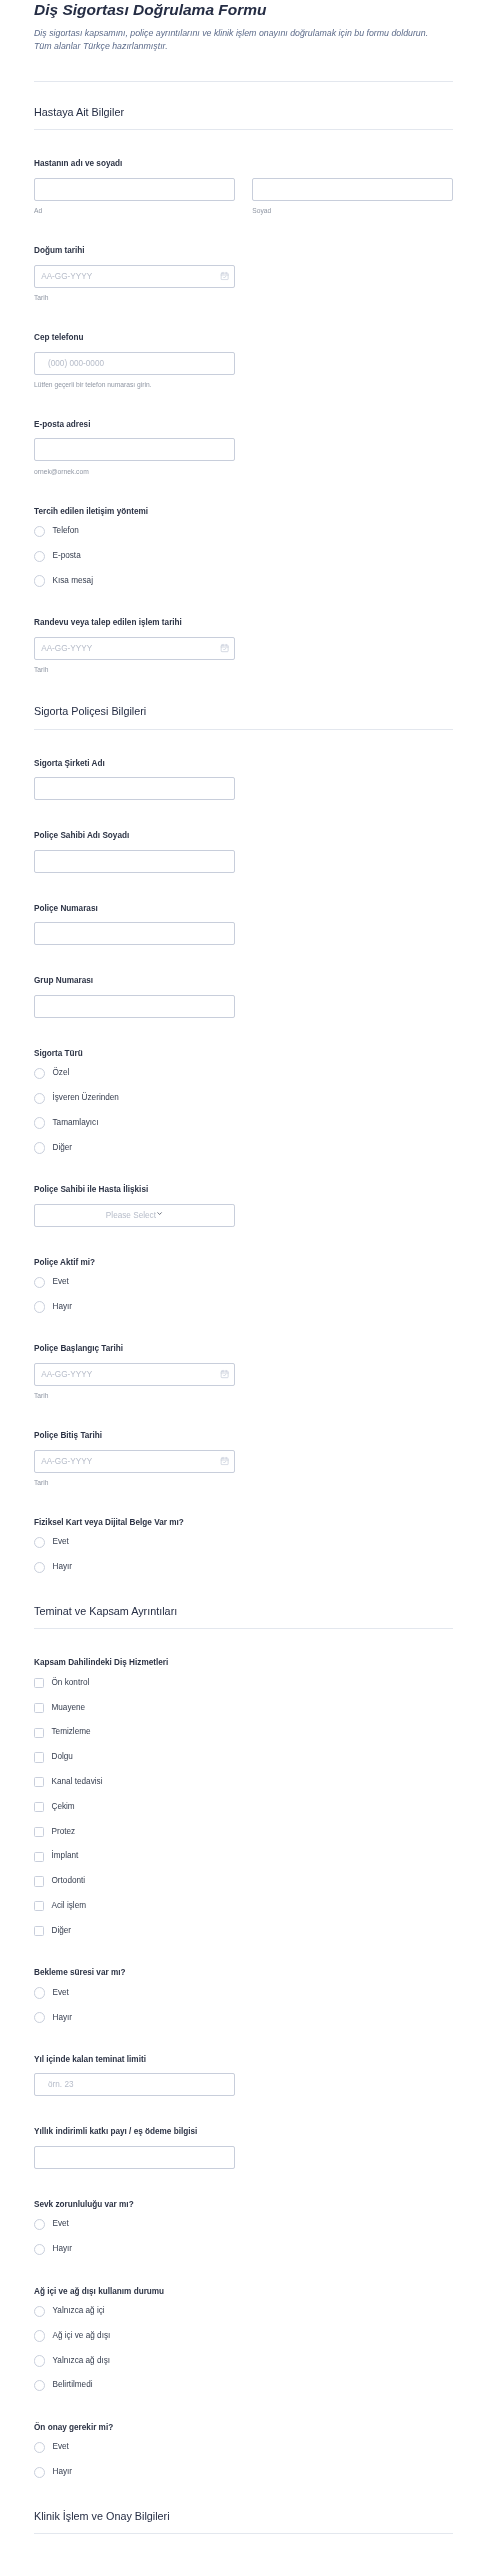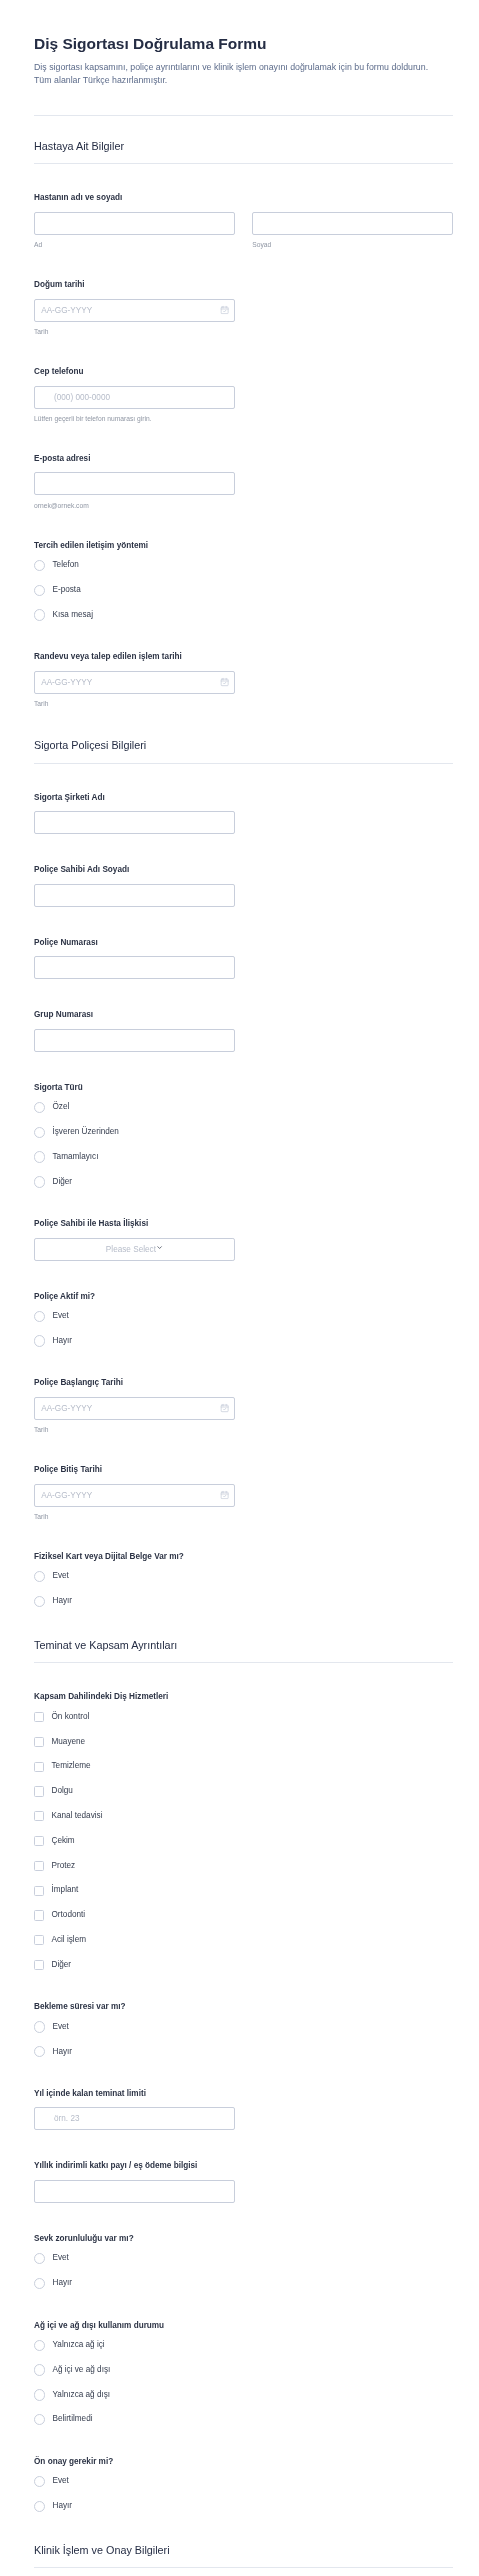--- a/index.html
+++ b/index.html
@@ -1,27 +1,27 @@
 <!DOCTYPE html>
 <html lang="tr" style="font-size:8.2px"><head>
 <meta charset="utf-8">
 <style>
   html,body{margin:0;padding:0;background:#fff;}
   body{width:479px;min-height:4008px;font-family:"Liberation Sans",sans-serif;color:#2c3345;}
   .content{width:419px;margin:0 26px 0 34px;}
-  .page-header{padding-top:34px;}
+  .page-header{font-style:italic;}
   h1.form-title{font-size:15.5px;line-height:19.6px;font-weight:700;color:#252d44;margin:0 0 7.2px;}
   p.form-subtitle{font-size:8.8px;line-height:13.4px;color:#5c6b8a;font-weight:500;margin:0 0 27px;max-width:412px;}
   .divider{border:none;border-top:0.5px solid #e3e7ee;margin:0;width:100%;}
   h2.section-heading{font-size:10.8px;line-height:14.4px;font-weight:400;color:#252d44;margin:23px 0 10.3px;}
   .fields{padding-top:28px;}
   .field{margin-bottom:30px;}
   .field-label{display:block;font-size:8.2px;line-height:11.3px;font-weight:600;color:#2c3345;margin-bottom:8.2px;}
   .text-input,.date-input,.time-input,textarea.big{box-sizing:border-box;border:0.5px solid #c8cedb;border-radius:2px;background:#fff;font-family:"Liberation Sans",sans-serif;font-size:8.2px;color:#2c3345;outline:none;}
-  .text-input{width:201px;height:23px;padding:0 19px;}
+  .text-input{width:201px;height:23px;padding:0 13px;}
   .text-input::placeholder,.date-input::placeholder{color:#b6bcc9;opacity:1;}
   .sublabel{margin-top:6.2px;font-size:6.7px;line-height:8.2px;color:#8f96a3;}
   .fullname-row{display:flex;gap:17.5px;}
   .fullname-col{width:201px;}
   .fullname-col .text-input{width:100%;}
   .input-wrap{position:relative;width:201px;}
   .date-input{width:100%;height:23px;padding:0 20.6px 0 6.2px;}
   .cal-icon{position:absolute;right:5.7px;top:50%;transform:translateY(-50%);display:flex;}
   .selectbox{box-sizing:border-box;width:201px;height:23px;border:0.5px solid #c8cedb;border-radius:2.1px;background:#fff;display:flex;align-items:center;justify-content:center;padding:0 7.2px;cursor:pointer;}
   .selectbox .value{font-size:8.2px;color:#b6bcc9;}

